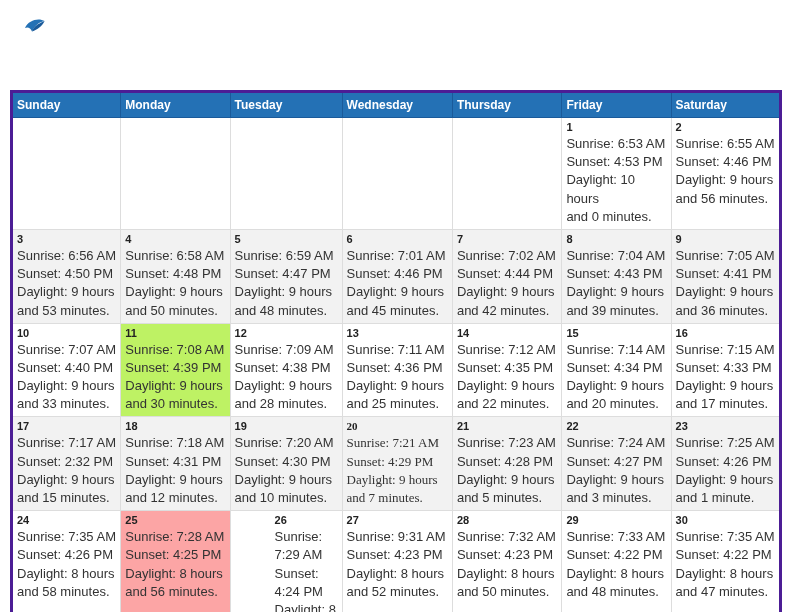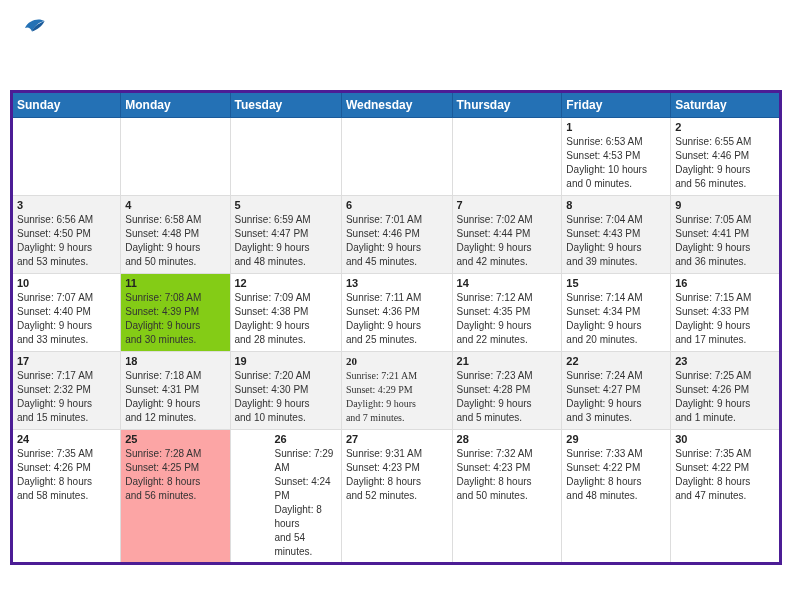--- a/index.html
+++ b/index.html
@@ -86,21 +86,21 @@
       background: #f5f5f5;
     }
     .day-number {
       font-size: 11px;
       font-weight: bold;
       color: #222;
       display: block;
       margin-bottom: 2px;
     }
     .day-content {
-      font-size: 10px;
+      font-size: 13px;
       line-height: 1.4;
       color: #333;
     }
     .empty-cell {
       background: #fff !important;
     }
   </style>
 </head>
 <body>
 
@@ -209,21 +209,21 @@
         </td>
       </tr>
       <tr>
         <td style="background: rgb(255, 255, 255);">
           <span class="day-number">10</span>
           <div class="day-content" style="white-space: pre-line;">Sunrise: 7:07 AM
 Sunset: 4:40 PM
 Daylight: 9 hours
 and 33 minutes.</div>
         </td>
-        <td style="background: #84cc16;">
+        <td style="background: #bef264;">
           <span class="day-number">11</span>
           <div class="day-content" style="white-space: pre-line;">Sunrise: 7:08 AM
 Sunset: 4:39 PM
 Daylight: 9 hours
 and 30 minutes.</div>
         </td>
         <td style="background: rgb(255, 255, 255);">
           <span class="day-number">12</span>
           <div class="day-content" style="white-space: pre-line;">Sunrise: 7:09 AM
 Sunset: 4:38 PM

